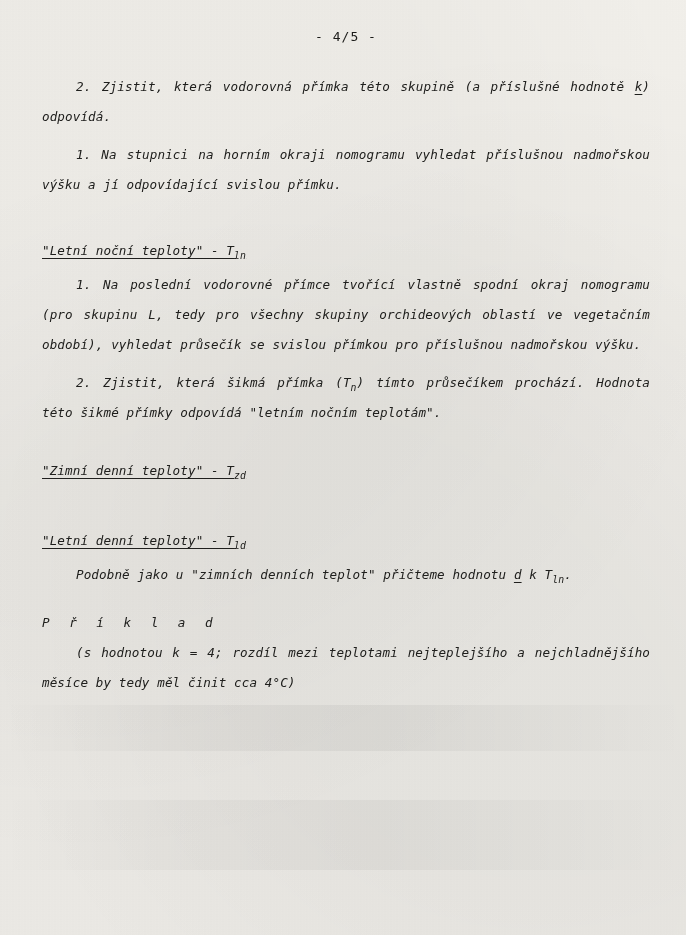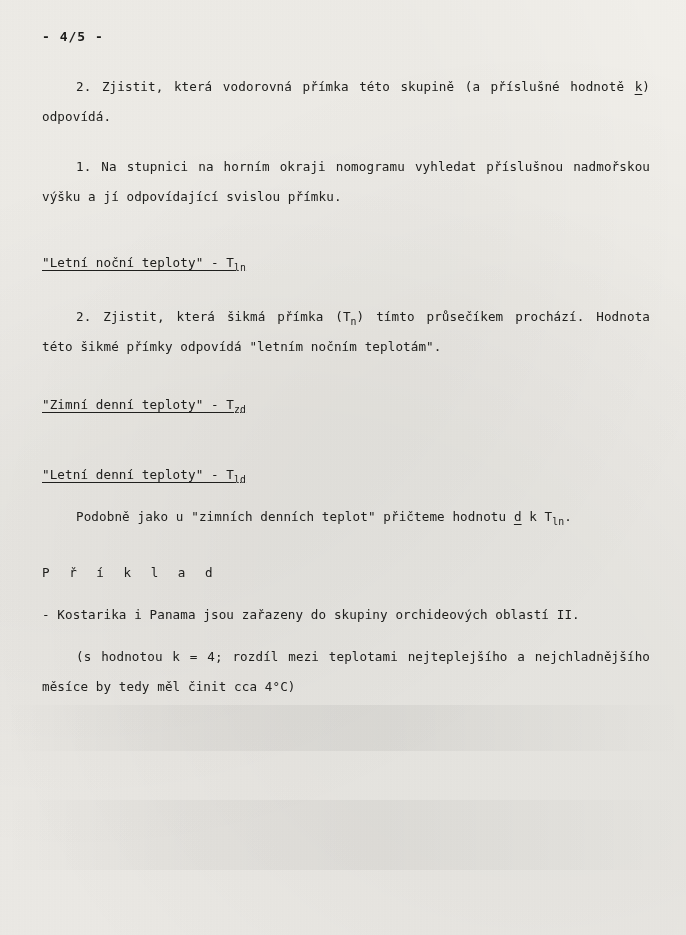--- a/index.html
+++ b/index.html
@@ -35,30 +35,31 @@
   }
   .content {
     position: relative;
     padding: 22px 36px 0 42px;
     color: #20201e;
     font-size: 12.6px;
     line-height: 30px;
     letter-spacing: 0.1px;
   }
   .pageno {
+    text-align: center;
     font-size: 13px;
     letter-spacing: 1px;
     margin-bottom: 20px;
     color: #1c1c1a;
-    font-weight: bold;
   }
   p {
-    margin: 12px 0 0 0;
+    margin: 0 0 0 0;
     text-align: justify;
     text-indent: 0;
+    font-style: italic;
   }
   p.indent {
     text-indent: 34px;
   }
   .gap {
     height: 14px;
   }
   .gap-sm {
     height: 8px;
   }
@@ -107,37 +108,37 @@
     <div class="pageno">- 4/5 -</div>
 
     <p class="indent">2. Zjistit, která vodorovná přímka této skupině (a příslušné hodnotě <span class="u">k</span>) odpovídá.</p>
     <div class="gap-sm"></div>
     <p class="indent">1. Na stupnici na horním okraji nomogramu vyhledat příslušnou nadmořskou výšku a jí odpovídající svislou přímku.</p>
     <div class="gap-sm"></div>
 
     <div class="gap"></div>
     <p class="heading"><span class="u">"Letní noční teploty" - T<sub>ln</sub></span></p>
 
+    <p class="indent">1. Na poslední vodorovné přímce tvořící vlastně spodní okraj nomogramu (pro skupinu L, tedy pro všechny skupiny orchideových oblastí ve vegetačním období), vyhledat průsečík se svislou přímkou pro příslušnou nadmořskou výšku.</p>
     <div class="gap-sm"></div>
     <p class="indent">2. Zjistit, která šikmá přímka (T<sub>n</sub>) tímto průsečíkem prochází. Hodnota této šikmé přímky odpovídá "letním nočním teplotám".</p>
 
     <div class="gap"></div>
     <p class="heading"><span class="u">"Zimní denní teploty" - T<sub>zd</sub></span></p>
 
     <div class="gap-sm"></div>
 
     <div class="gap"></div>
     <p class="heading"><span class="u">"Letní denní teploty" - T<sub>ld</sub></span></p>
 
     <p class="indent">Podobně jako u "zimních denních teplot" přičteme hodnotu <span class="u">d</span> k T<sub>ln</sub>.</p>
 
     <div class="gap"></div>
     <div class="example-block">
       <p class="center spaced">P ř í k l a d</p>
-      <p class="dash-line">- Kostarika i Panama jsou zařazeny do skupiny orchideových oblastí II.</p>
       <p class="indent">(s hodnotou k = 4; rozdíl mezi teplotami nejteplejšího a nejchladnějšího měsíce by tedy měl činit cca 4°C)</p>
 
     </div>
 
   </div>
   <div class="grain"></div>
   <div class="smudge1" style="top: 705px;"></div>
   <div class="smudge1" style="top: 800px; height: 70px; opacity:0.8;"></div>
 </div>
 

